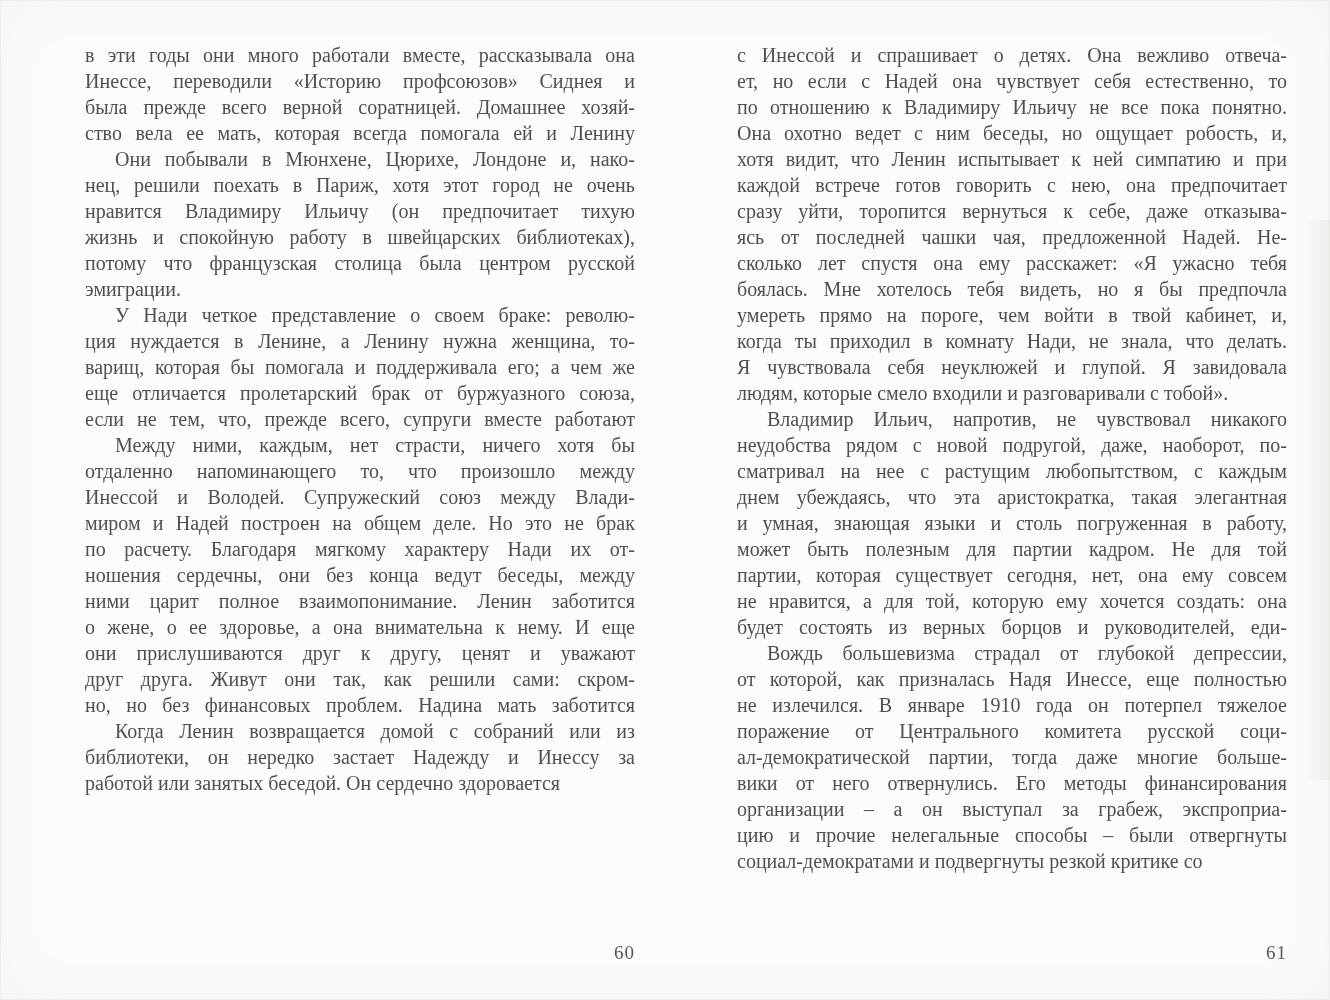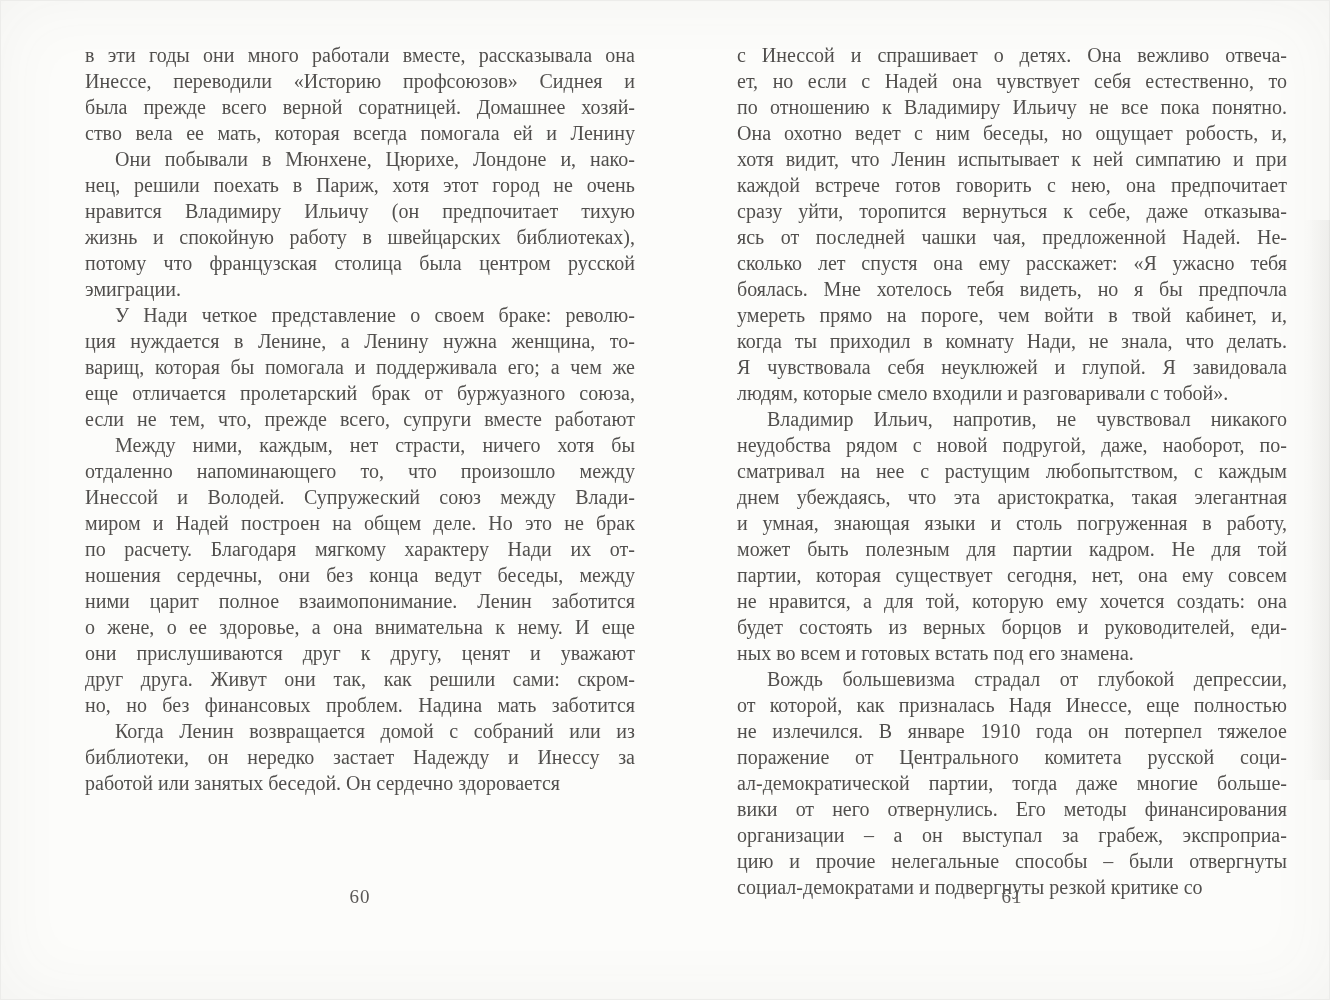--- a/index.html
+++ b/index.html
@@ -49,24 +49,24 @@
     height: 26px;
     white-space: pre;
   }
   .line.first { padding-left: 30px; }
   .line.last {
     display: block;
     text-align: left;
   }
   .page-number {
     position: absolute;
-    top: 886px;
+    top: 942px;
     left: 0;
     width: 550px;
-    text-align: center;
+    text-align: right;
     font-size: 19px;
     color: #5a5856;
     letter-spacing: 1px;
   }
 </style>
 </head>
 <body>
 
 <div class="scan">
   <div class="edge-shade"></div>
@@ -137,21 +137,20 @@
         <div class="para">
           <div class="line first"><span>Владимир</span><span>Ильич,</span><span>напротив,</span><span>не</span><span>чувствовал</span><span>никакого</span></div>
           <div class="line"><span>неудобства</span><span>рядом</span><span>с</span><span>новой</span><span>подругой,</span><span>даже,</span><span>наоборот,</span><span>по-</span></div>
           <div class="line"><span>сматривал</span><span>на</span><span>нее</span><span>с</span><span>растущим</span><span>любопытством,</span><span>с</span><span>каждым</span></div>
           <div class="line"><span>днем</span><span>убеждаясь,</span><span>что</span><span>эта</span><span>аристократка,</span><span>такая</span><span>элегантная</span></div>
           <div class="line"><span>и</span><span>умная,</span><span>знающая</span><span>языки</span><span>и</span><span>столь</span><span>погруженная</span><span>в</span><span>работу,</span></div>
           <div class="line"><span>может</span><span>быть</span><span>полезным</span><span>для</span><span>партии</span><span>кадром.</span><span>Не</span><span>для</span><span>той</span></div>
           <div class="line"><span>партии,</span><span>которая</span><span>существует</span><span>сегодня,</span><span>нет,</span><span>она</span><span>ему</span><span>совсем</span></div>
           <div class="line"><span>не</span><span>нравится,</span><span>а</span><span>для</span><span>той,</span><span>которую</span><span>ему</span><span>хочется</span><span>создать:</span><span>она</span></div>
           <div class="line"><span>будет</span><span>состоять</span><span>из</span><span>верных</span><span>борцов</span><span>и</span><span>руководителей,</span><span>еди-</span></div>
-          <div class="line last">ных во всем и готовых встать под его знамена.</div>
         </div>
         <div class="para">
           <div class="line first"><span>Вождь</span><span>большевизма</span><span>страдал</span><span>от</span><span>глубокой</span><span>депрессии,</span></div>
           <div class="line"><span>от</span><span>которой,</span><span>как</span><span>призналась</span><span>Надя</span><span>Инессе,</span><span>еще</span><span>полностью</span></div>
           <div class="line"><span>не</span><span>излечился.</span><span>В</span><span>январе</span><span>1910</span><span>года</span><span>он</span><span>потерпел</span><span>тяжелое</span></div>
           <div class="line"><span>поражение</span><span>от</span><span>Центрального</span><span>комитета</span><span>русской</span><span>соци-</span></div>
           <div class="line"><span>ал-демократической</span><span>партии,</span><span>тогда</span><span>даже</span><span>многие</span><span>больше-</span></div>
           <div class="line"><span>вики</span><span>от</span><span>него</span><span>отвернулись.</span><span>Его</span><span>методы</span><span>финансирования</span></div>
           <div class="line"><span>организации</span><span>–</span><span>а</span><span>он</span><span>выступал</span><span>за</span><span>грабеж,</span><span>экспроприа-</span></div>
           <div class="line"><span>цию</span><span>и</span><span>прочие</span><span>нелегальные</span><span>способы</span><span>–</span><span>были</span><span>отвергнуты</span></div>

